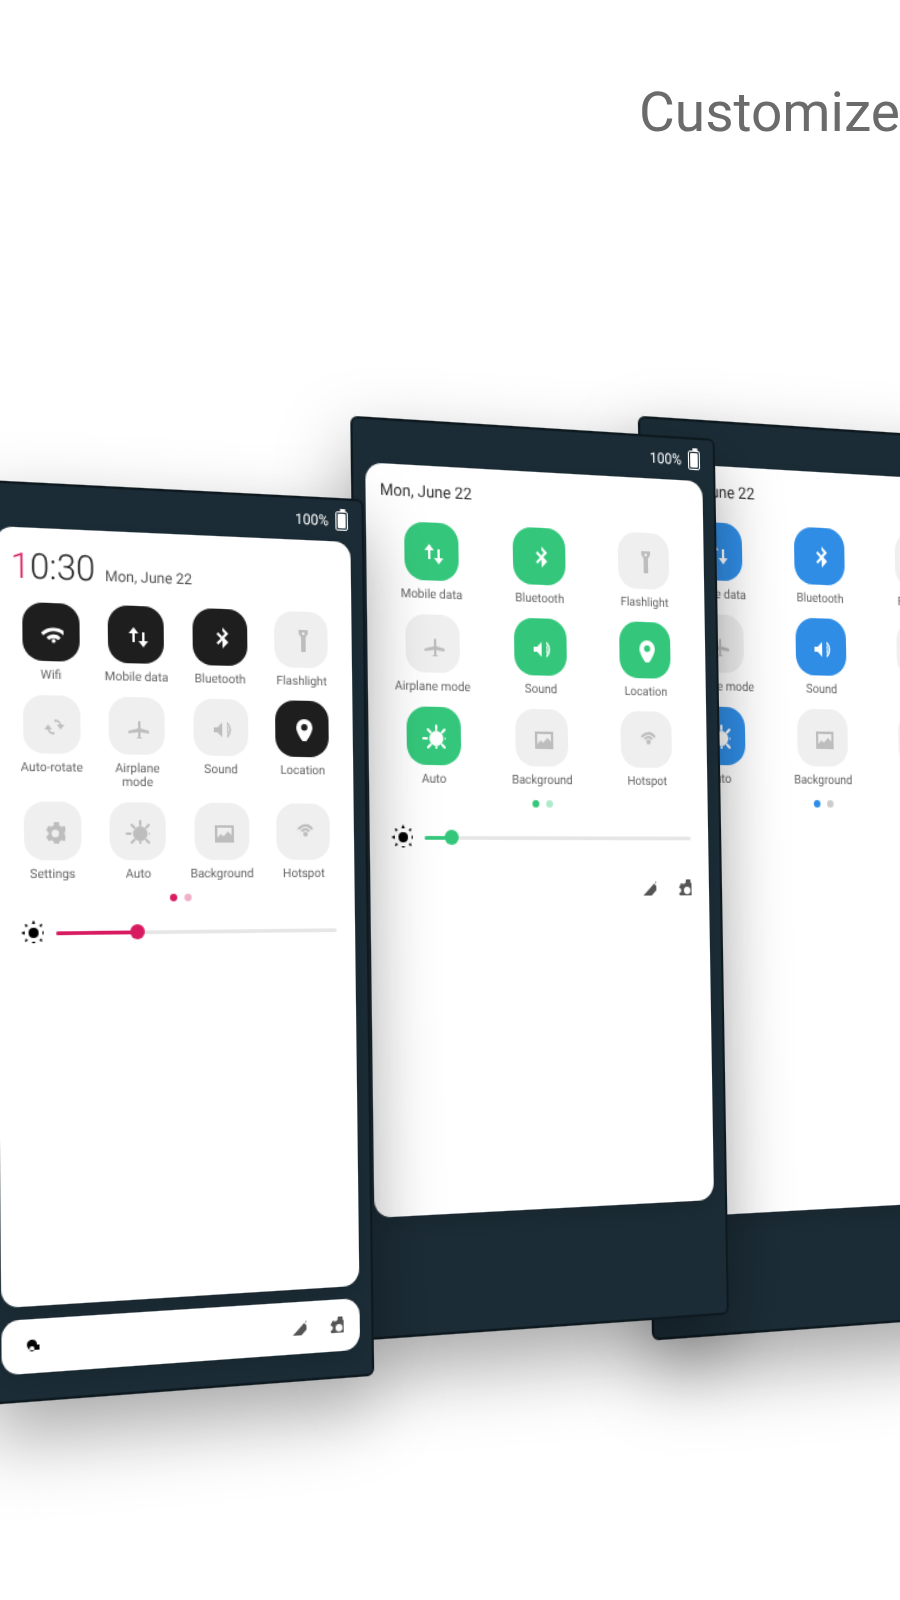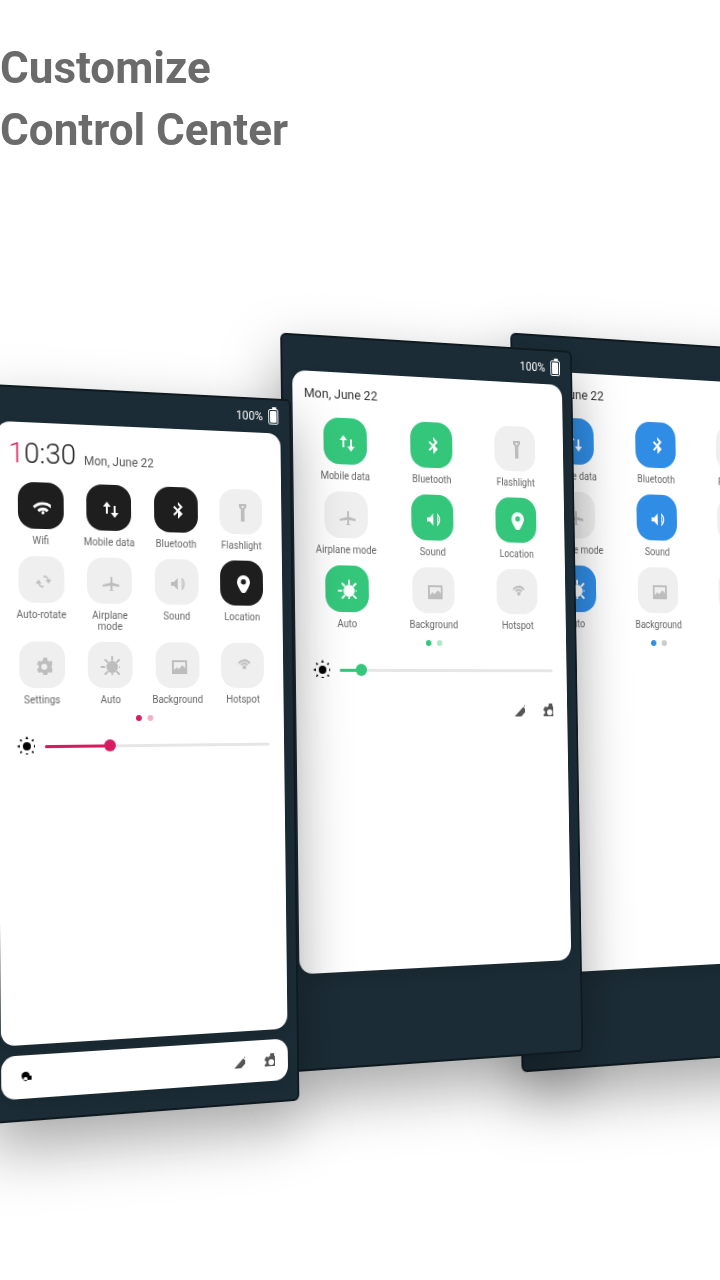--- a/index.html
+++ b/index.html
@@ -5,25 +5,25 @@
   * { box-sizing: border-box; margin: 0; padding: 0; }
   body {
     width: 720px;
     height: 1280px;
     background: #ffffff;
     font-family: -apple-system, BlinkMacSystemFont, "Segoe UI", Roboto, sans-serif;
     overflow: hidden;
     position: relative;
   }
   .heading {
-    text-align: left;
-    margin-top: 38px;
+    text-align: right;
+    margin-top: 60px;
     color: #6b6b6b;
     font-size: 44px;
-    font-weight: 700;
+    font-weight: 400;
     line-height: 1.4;
   }
   .stage {
     position: absolute;
     top: 310px;
     left: 0;
     width: 720px;
     height: 930px;
     perspective: 2200px;
     perspective-origin: 50% 40%;
@@ -165,21 +165,20 @@
         <path fill="currentColor" d="M3 17.25V21h3.75L17.8 9.94l-3.75-3.75L3 17.25zM20.7 7.04a1 1 0 0 0 0-1.41l-2.34-2.34a1 1 0 0 0-1.41 0L15 5.24l3.75 3.75 1.95-1.95z"></path>
       </g>
   <g id="i-key">
         <path fill="currentColor" d="M14 8a4 4 0 1 0-3.87 5H22v-2h-2v-2h-2v2h-2V9h-2.13A4 4 0 0 0 14 8zM8 12a2 2 0 1 1 4 0 2 2 0 0 1-4 0z"></path>
       </g>
 </defs>
 </svg>
 
 <div class="heading">
   <div>Customize</div>
-  <div>Control Center</div>
 </div>
 
 <div class="stage">
 
   <div class="phone p3">
     <div class="statusbar">
       
       
     </div>
     <div class="panel h2">

